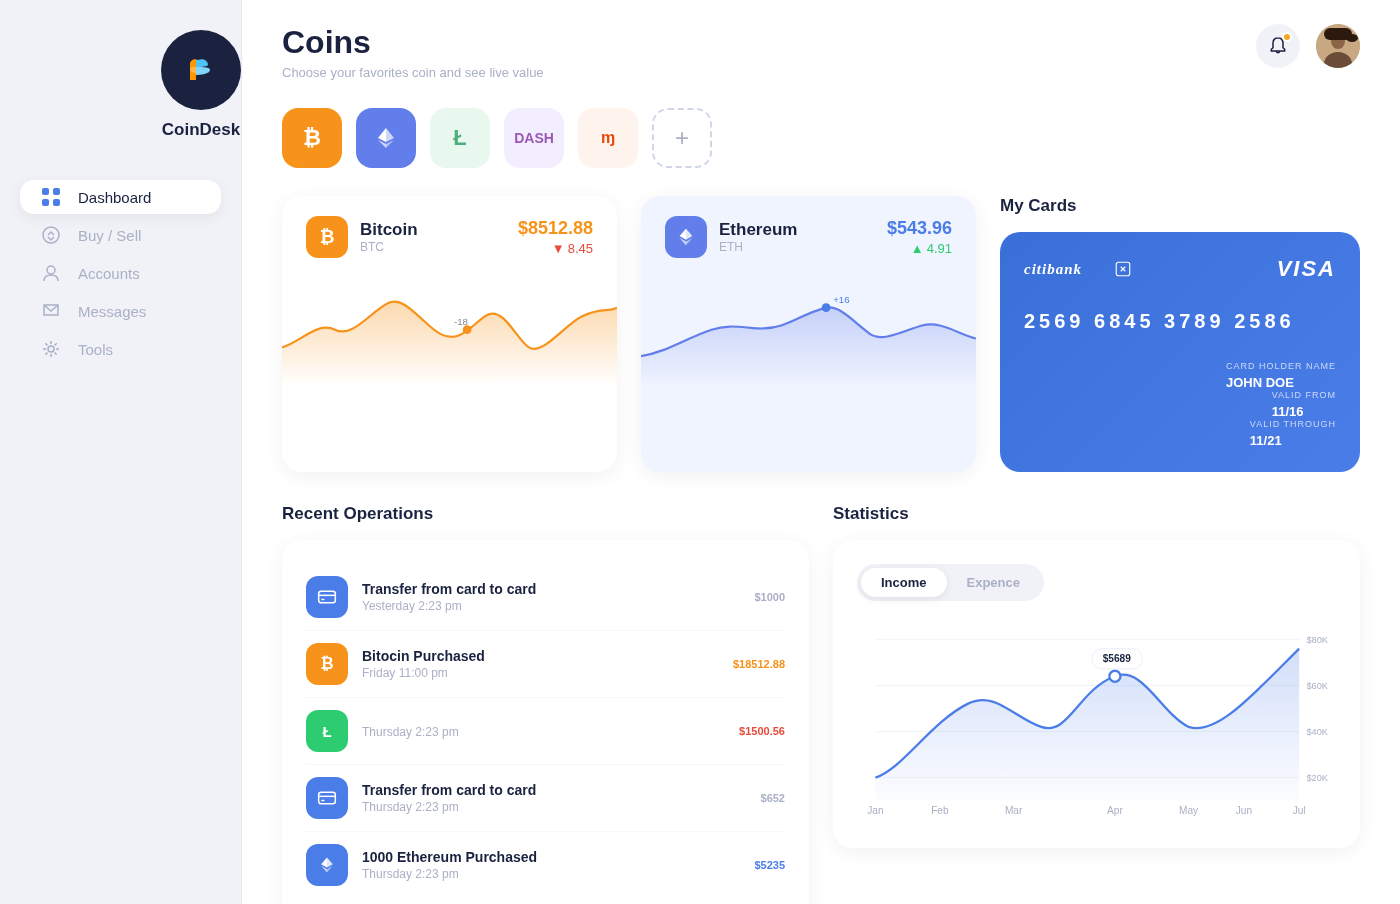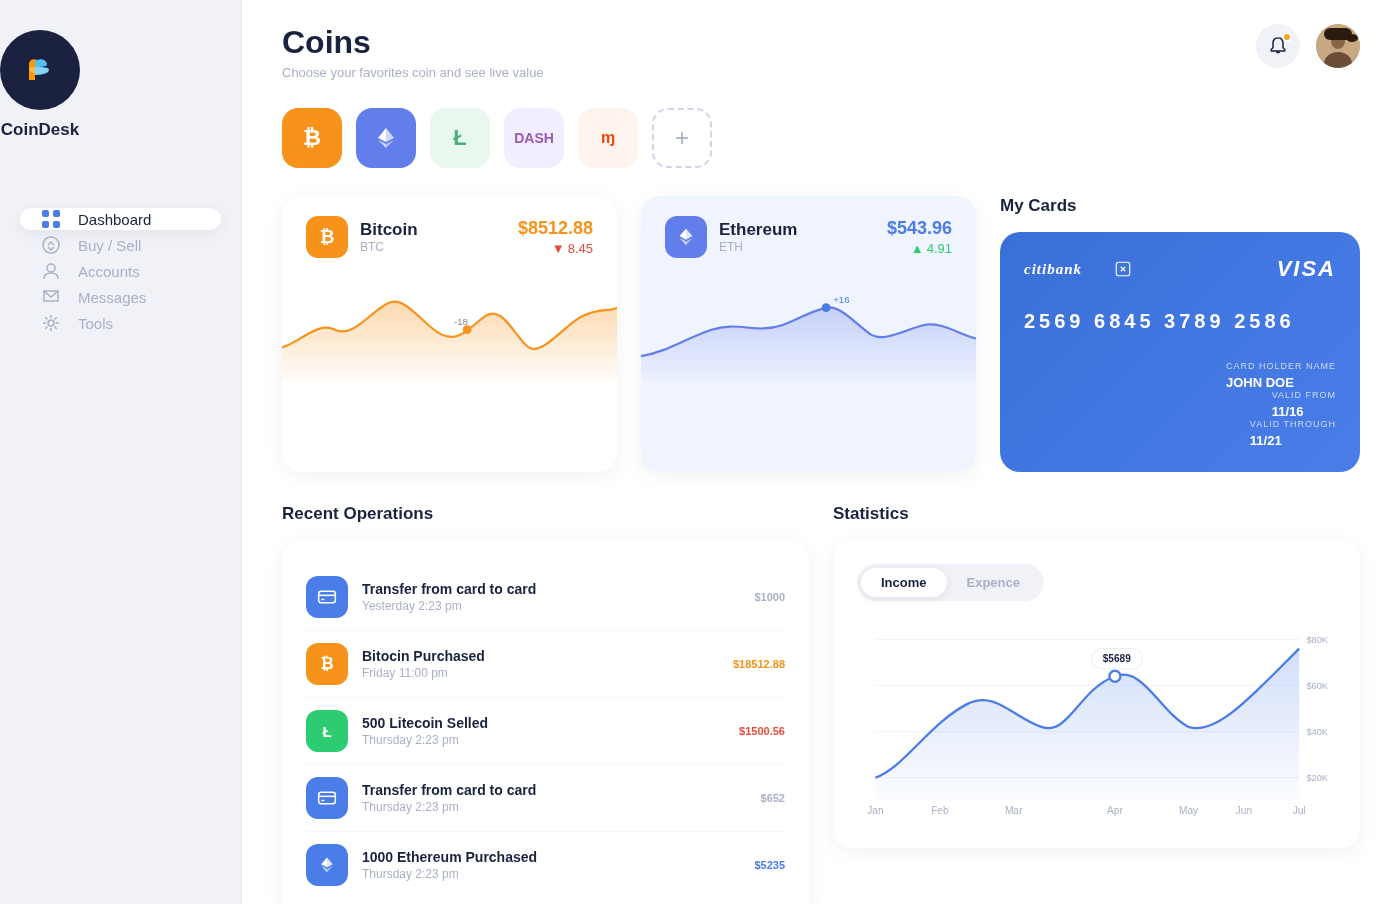--- a/index.html
+++ b/index.html
@@ -5,24 +5,23 @@
     * { box-sizing: border-box; margin: 0; padding: 0; }
     body { font-family: 'Segoe UI', Arial, sans-serif; background: #f0f2f8; display: flex; height: 100vh; overflow: hidden; }
 
     
     .sidebar {
       width: 242px;
       min-width: 242px;
       background: #f0f2f8;
       display: flex;
       flex-direction: column;
-      align-items: flex-start;
+      align-items: flex-end;
       padding-top: 30px;
       border-right: 1px solid #e4e8f0;
-      gap: 28px;
     }
     .logo-container {
       display: flex;
       flex-direction: column;
       align-items: center;
       margin-bottom: 40px;
     }
     .logo-circle {
       width: 80px;
       height: 80px;
@@ -44,21 +43,21 @@
       width: 100%;
       padding: 0 20px;
       display: flex;
       flex-direction: column;
       gap: 4px;
     }
     .nav-item {
       display: flex;
       align-items: center;
       gap: 16px;
-      padding: 0 20px;
+      padding: 6px 20px;
       border-radius: 14px;
       cursor: pointer;
       color: #aab0c6;
       font-size: 15px;
       font-weight: 500;
       transition: background 0.2s;
     }
     .nav-item.active {
       background: white;
       color: #1a2240;
@@ -593,21 +592,20 @@
           <div class="op-info">
             <div class="op-name">Bitocin Purchased</div>
             <div class="op-time">Friday 11:00 pm</div>
           </div>
           <div class="op-amount positive">$18512.88</div>
         </div>
 
         <div class="operation-item">
           <div class="op-icon green" style="font-size:15px;font-weight:700;">Ł</div>
           <div class="op-info">
-            <div class="op-name">500 Litecoin Selled</div>
             <div class="op-time">Thursday 2:23 pm</div>
           </div>
           <div class="op-amount negative">$1500.56</div>
         </div>
 
         <div class="operation-item">
           <div class="op-icon blue">
             <svg width="20" height="20" viewBox="0 0 24 24" fill="none">
               <rect x="2" y="5" width="20" height="14" rx="3" stroke="white" stroke-width="1.8" fill="none"></rect>
               <path d="M2 10 L22 10" stroke="white" stroke-width="1.8"></path>

